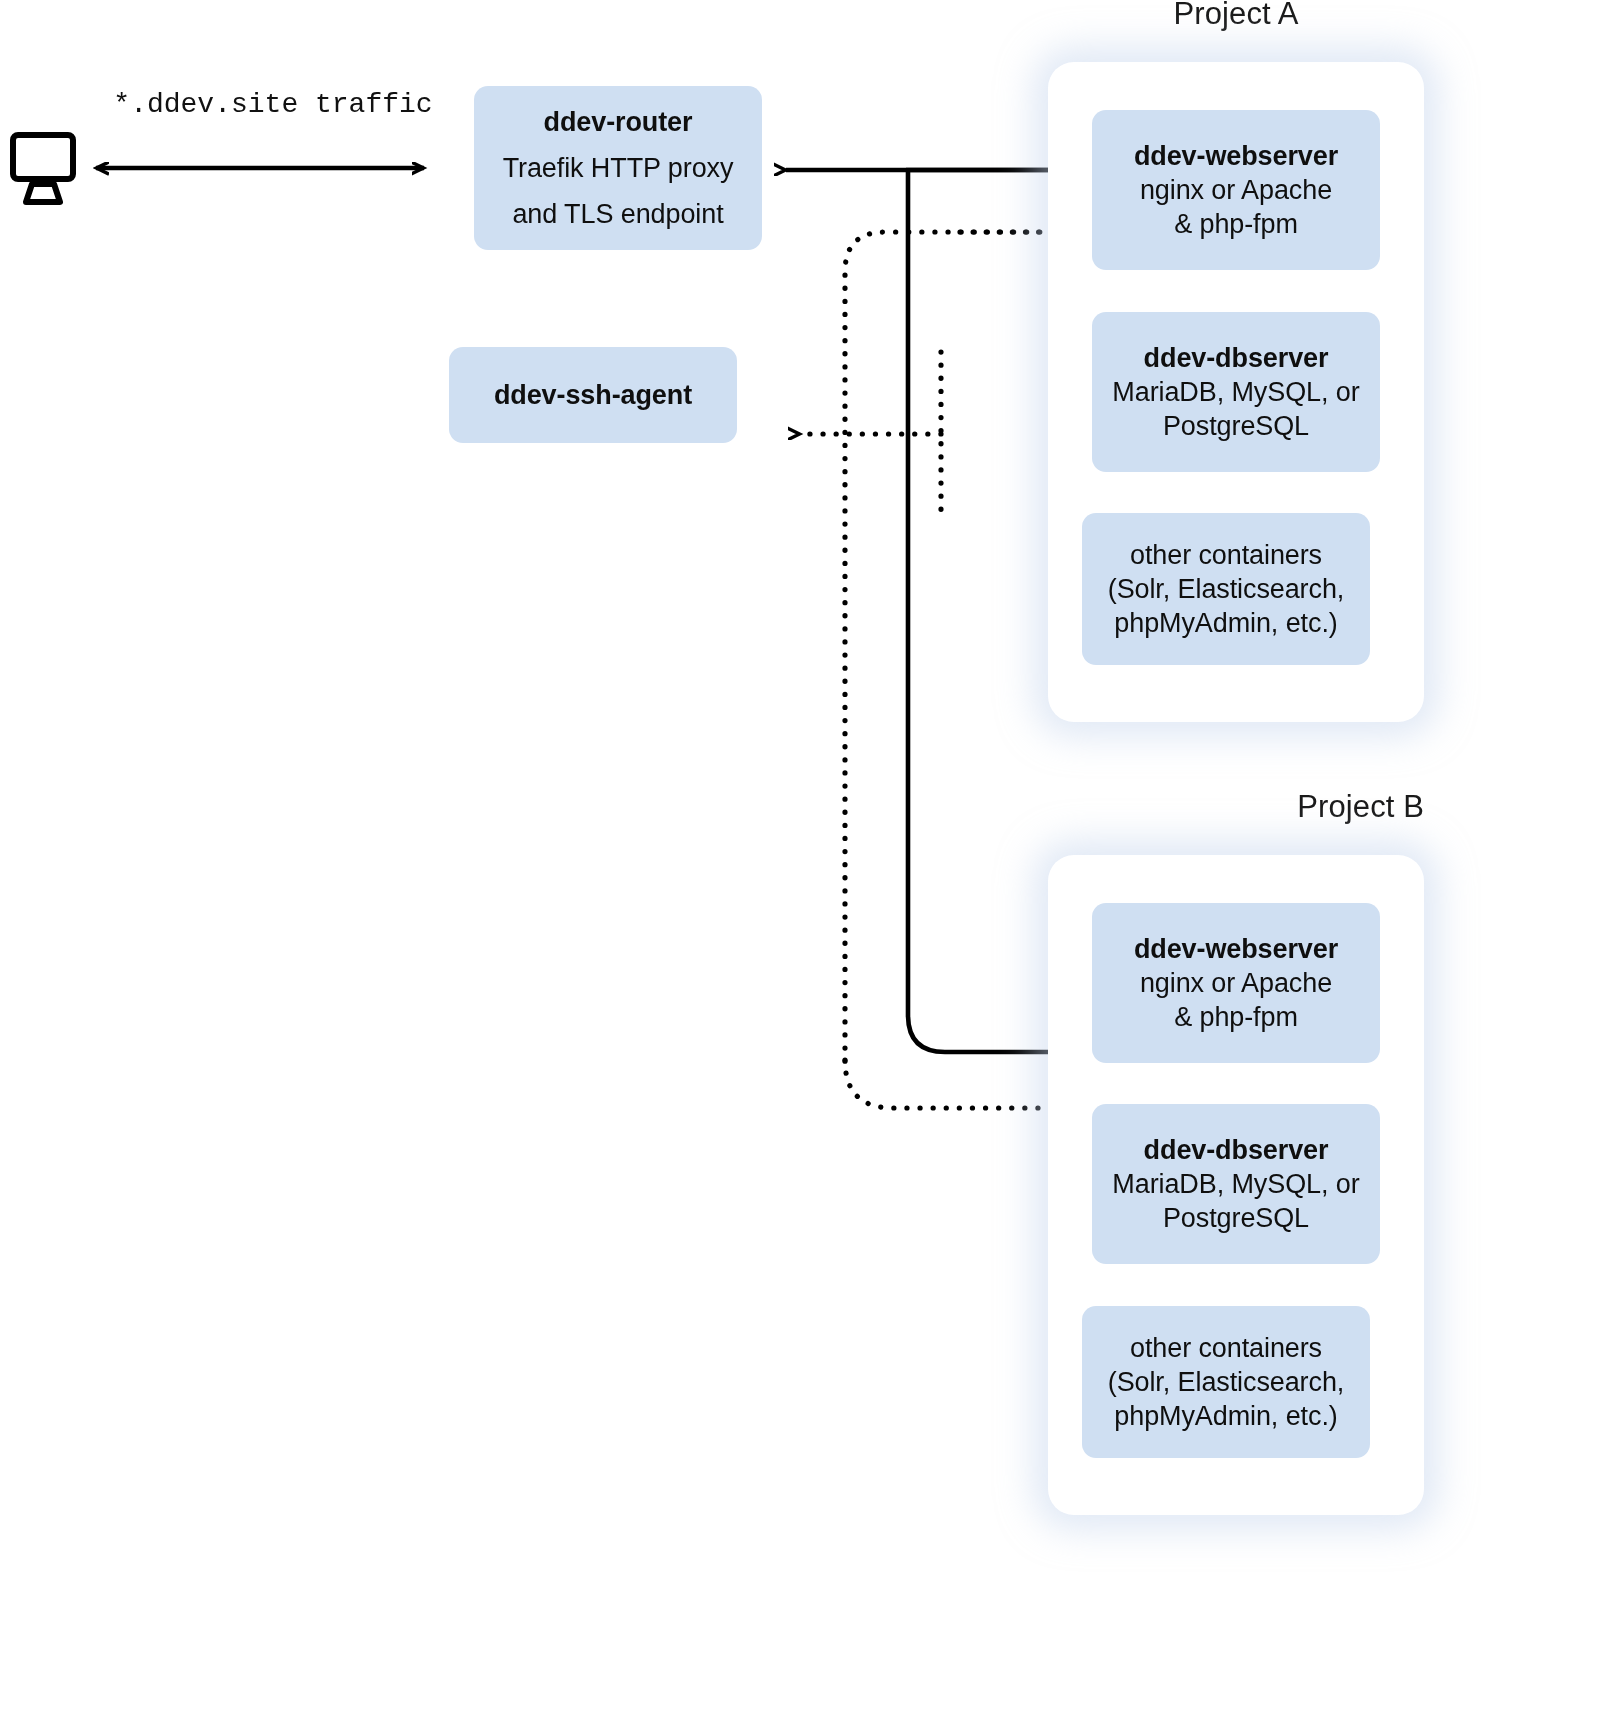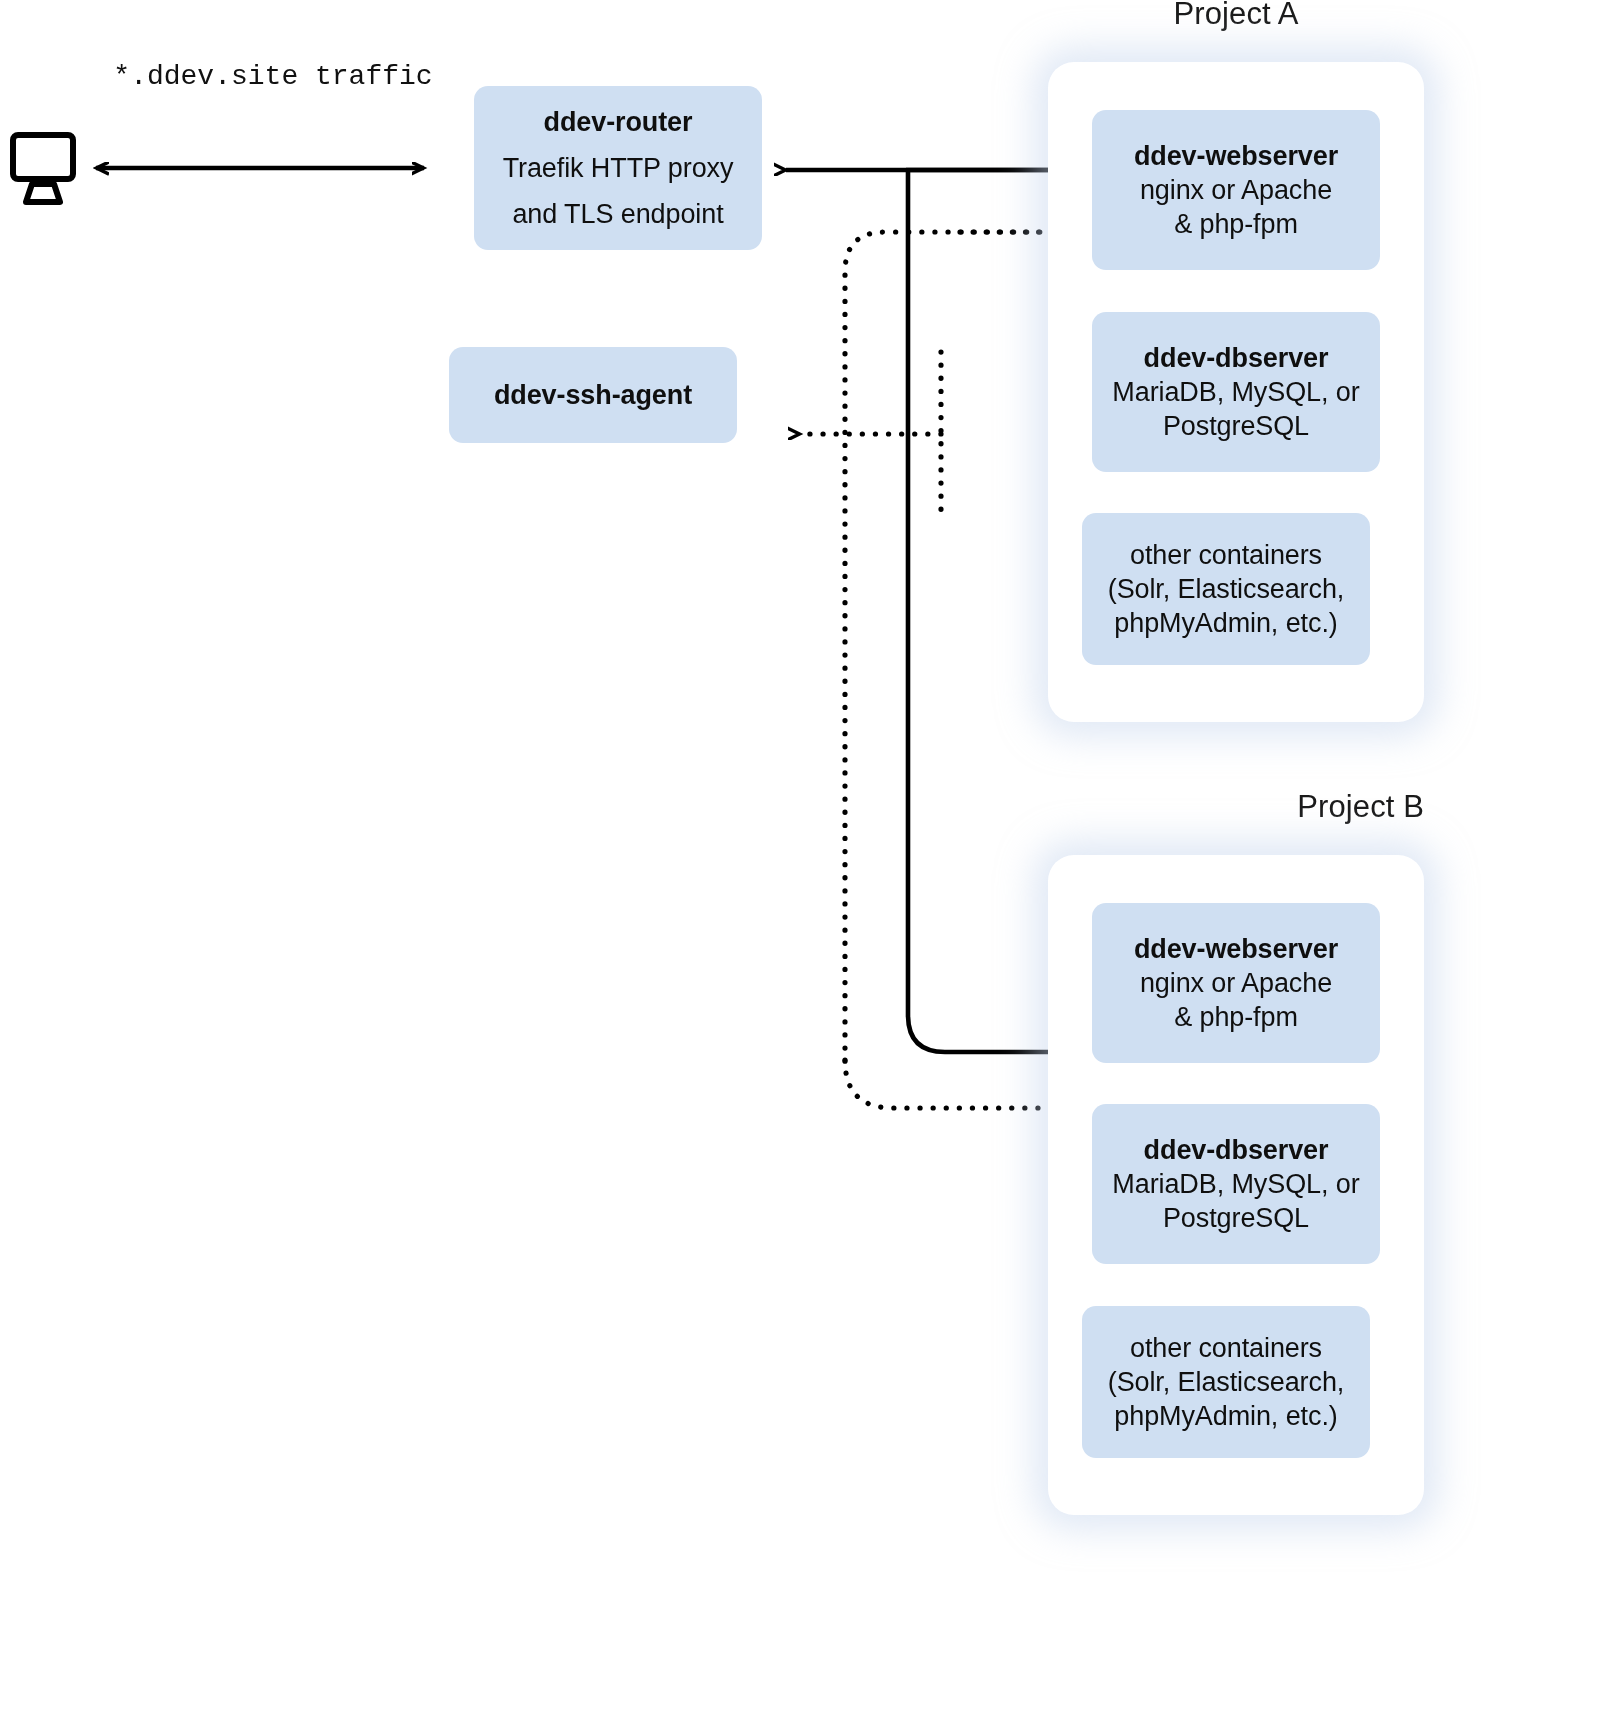--- a/index.html
+++ b/index.html
@@ -144,21 +144,21 @@
 
       <path d="M845,1060 Q845,1108 893,1108 L1066,1108" fill="none" stroke="#000" stroke-width="5.2" stroke-dasharray="0.1 13" stroke-linecap="round" marker-end="url(#ahR)"></path>
     </g>
   </svg>
 
   <svg id="monitor" style="left:10px; top:132px;" width="66" height="75" viewBox="0 0 66 75">
     <rect x="3" y="3" width="60" height="44" rx="5" ry="5" fill="none" stroke="#000" stroke-width="6"></rect>
     <path d="M22,52 L44,52 L50,70 L16,70 Z" fill="none" stroke="#000" stroke-width="6" stroke-linejoin="round"></path>
   </svg>
 
-  <div class="caption" style="left:108px; top:59px; width:330px;">
+  <div class="caption" style="left:108px; top:87px; width:330px;">
     <div class="mono">*.ddev.site traffic</div>
   </div>
 
   <div class="box" style="left:474px; top:86px; width:288px; height:164px;gap:12px;">
     <div class="title">ddev-router</div>
     <div class="sub">Traefik HTTP proxy</div>
     <div class="sub">and TLS endpoint</div>
   </div>
 
   <div class="box" style="left:449px; top:347px; width:288px; height:96px;">

